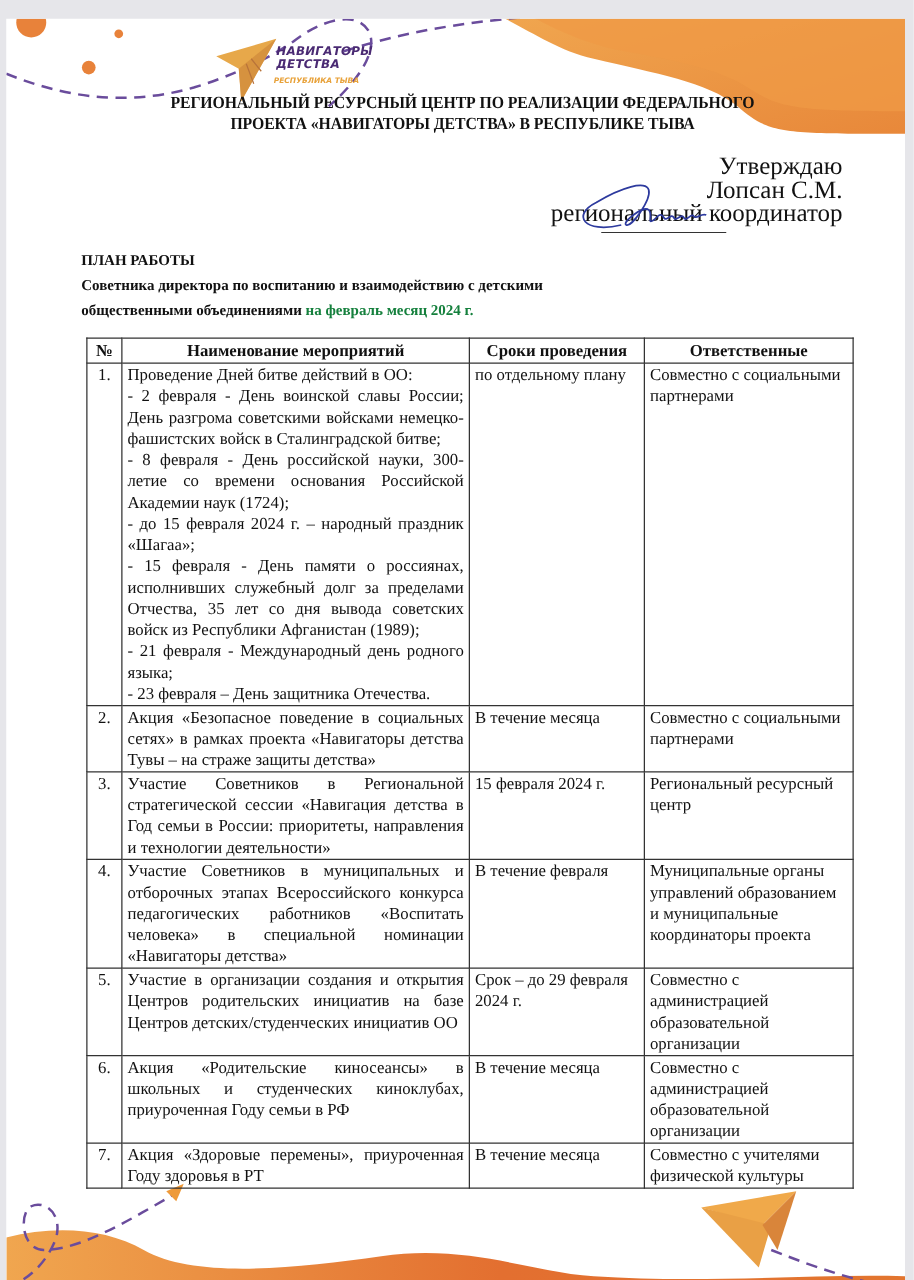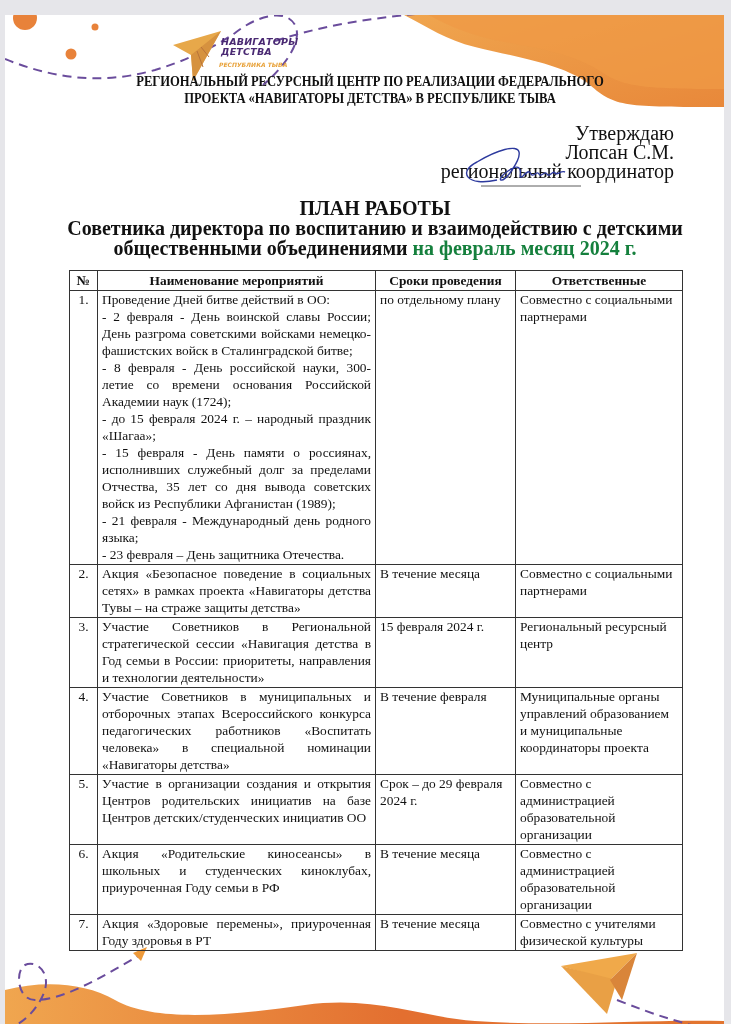--- a/index.html
+++ b/index.html
@@ -34,22 +34,22 @@
     transform:scaleX(0.93); transform-origin:center top;
   }
   .approve {
     position:absolute; right:50px; top:109px; text-align:right;
     font-size:20px; line-height:19px;
   }
   .sig {
     position:absolute; left:452px; top:127px; width:140px; height:50px;
   }
   .plan-title {
-    position:absolute; left:60px; top:183px; width:620px; text-align:center;
-    font-weight:bold; font-size:20px; line-height:20px;
+    position:absolute; left:60px; top:183px; width:620px; text-align:left;
+    font-weight:bold; font-size:12px; line-height:20px;
   }
   .plan-title .hl { color:#15803d; }
   table.plan {
     position:absolute; left:64px; top:255px; width:613px;
     border-collapse:collapse; font-size:13.4px; line-height:17px;
     table-layout:fixed;
   }
   table.plan th, table.plan td {
     border:1px solid #333; vertical-align:top; padding:0 4px 1px 4px;
   }

